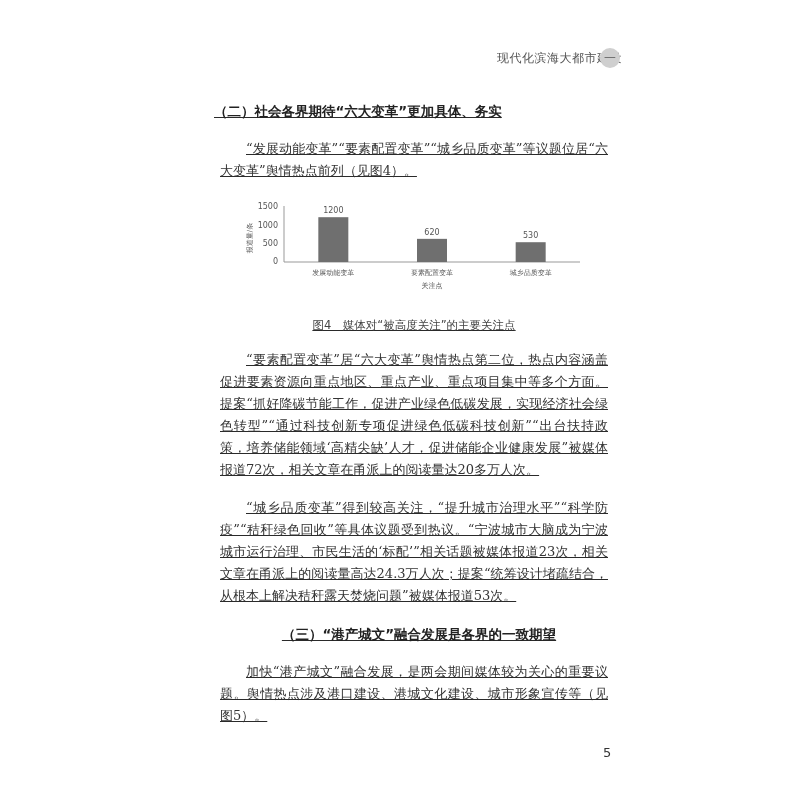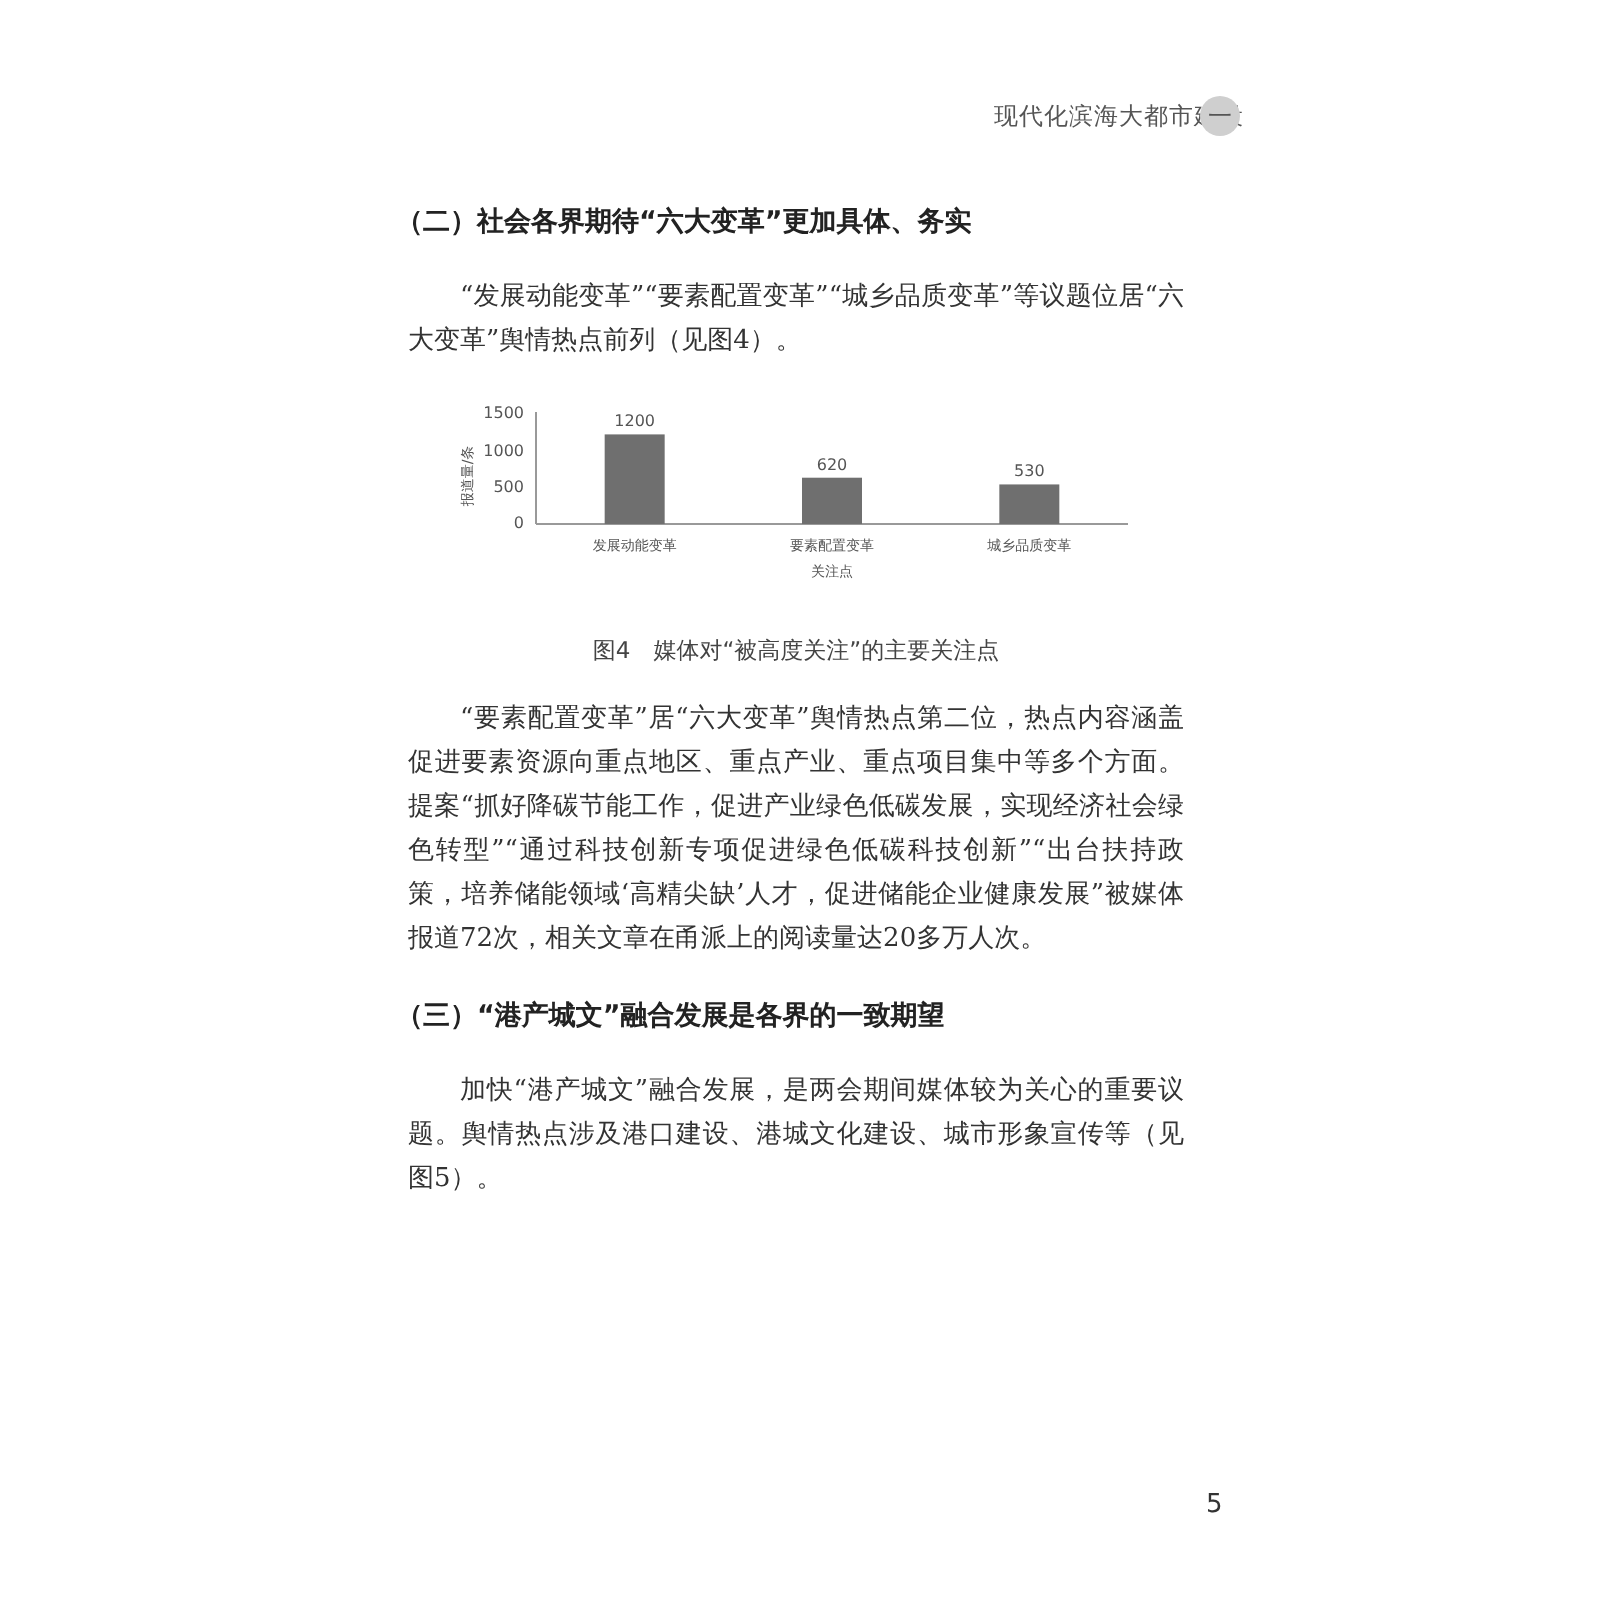--- a/index.html
+++ b/index.html
@@ -1,21 +1,21 @@
 <!DOCTYPE html>
 <html><head>
 <meta charset="utf-8">
 <style>
   html, body { margin:0; padding:0; }
   body { width:800px; height:800px; background:#ffffff; position:relative; overflow:hidden;
          font-family:"DejaVu Serif", serif; color:#2a2a2a; }
   .running-head { position:absolute; top:50px; left:497px; font-size:12px; color:#555; letter-spacing:0.5px; }
   .chapter-badge { position:absolute; top:48px; left:600px; width:20px; height:20px; border-radius:50%;
                    background:#cfcfcf; color:#555; font-size:12px; line-height:20px; text-align:center; }
-  .content { position:absolute; left:188px; top:100px; width:420px; }
+  .content { position:absolute; left:204px; top:100px; width:420px;text-decoration:underline; }
   .h2 { font-family:"DejaVu Sans", sans-serif; font-weight:bold; font-size:13.5px; color:#222;
         margin:0 0 4px 0; line-height:22px; padding-left:10px; }
   .para { font-size:13px; line-height:22px; text-indent:26px; margin:16px; text-align:justify; color:#333; }
   .figure { position:relative; height:118px; margin:4px 0 0 0; }
   .figure svg { position:absolute; left:36px; top:0; }
   .fig-caption { text-align:center; font-family:"DejaVu Sans", sans-serif; font-size:11.5px; color:#444; margin:2px 0 6px 0; }
   .page-number { position:absolute; top:745px; left:603px; font-family:"DejaVu Sans", sans-serif; font-size:13px; color:#333; }
 </style>
 </head>
 <body>
@@ -50,18 +50,19 @@
             <text x="290.6666666666667" y="40.21333333333334" text-anchor="middle">530</text>
             <text x="290.6666666666667" y="77" text-anchor="middle" font-size="7">城乡品质变革</text>
           </g>
         <text id="xlabel" x="192" y="90" text-anchor="middle" font-size="7">关注点</text>
       </g>
     </svg>
   </div>
   <p class="fig-caption">图4　媒体对“被高度关注”的主要关注点</p>
 
   <p class="para">“要素配置变革”居“六大变革”舆情热点第二位，热点内容涵盖促进要素资源向重点地区、重点产业、重点项目集中等多个方面。提案“抓好降碳节能工作，促进产业绿色低碳发展，实现经济社会绿色转型”“通过科技创新专项促进绿色低碳科技创新”“出台扶持政策，培养储能领域‘高精尖缺’人才，促进储能企业健康发展”被媒体报道72次，相关文章在甬派上的阅读量达20多万人次。</p>
+  <p class="para">“城乡品质变革”得到较高关注，“提升城市治理水平”“科学防疫”“秸秆绿色回收”等具体议题受到热议。“宁波城市大脑成为宁波城市运行治理、市民生活的‘标配’”相关话题被媒体报道23次，相关文章在甬派上的阅读量高达24.3万人次；提案“统筹设计堵疏结合，从根本上解决秸秆露天焚烧问题”被媒体报道53次。</p>
 
-  <p class="h2" style="margin-top:14px;">（三）“港产城文”融合发展是各界的一致期望</p>
+  <p class="h2" style="margin-top:14px;text-align:center;">（三）“港产城文”融合发展是各界的一致期望</p>
   <p class="para">加快“港产城文”融合发展，是两会期间媒体较为关心的重要议题。舆情热点涉及港口建设、港城文化建设、城市形象宣传等（见图5）。</p>
 </div>
 
 <div class="page-number">5</div>
 
 </body></html>

